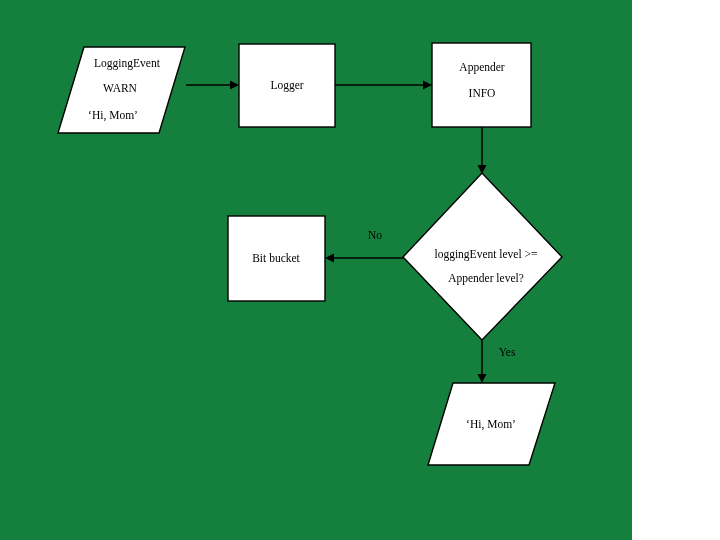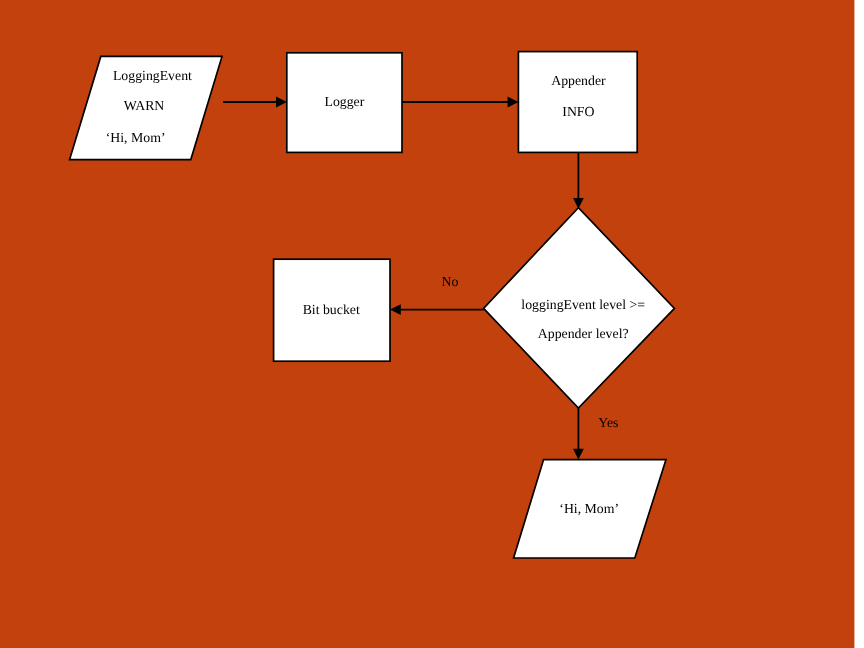--- a/index.html
+++ b/index.html
@@ -8,23 +8,23 @@
     background: #ffffff;
   }
   body {
     width: 720px;
     height: 540px;
     font-family: "Liberation Serif", "DejaVu Serif", serif;
     overflow: hidden;
   }
   #diagram-canvas {
     position: relative;
-    width: 712px;
+    width: 632px;
     height: 540px;
-    background: #c2410c;
+    background: #15803d;
   }
   svg.flow-svg {
     position: absolute;
     top: 0;
     left: 0;
     width: 720px;
     height: 540px;
   }
   .shape-outline {
     fill: #ffffff;

